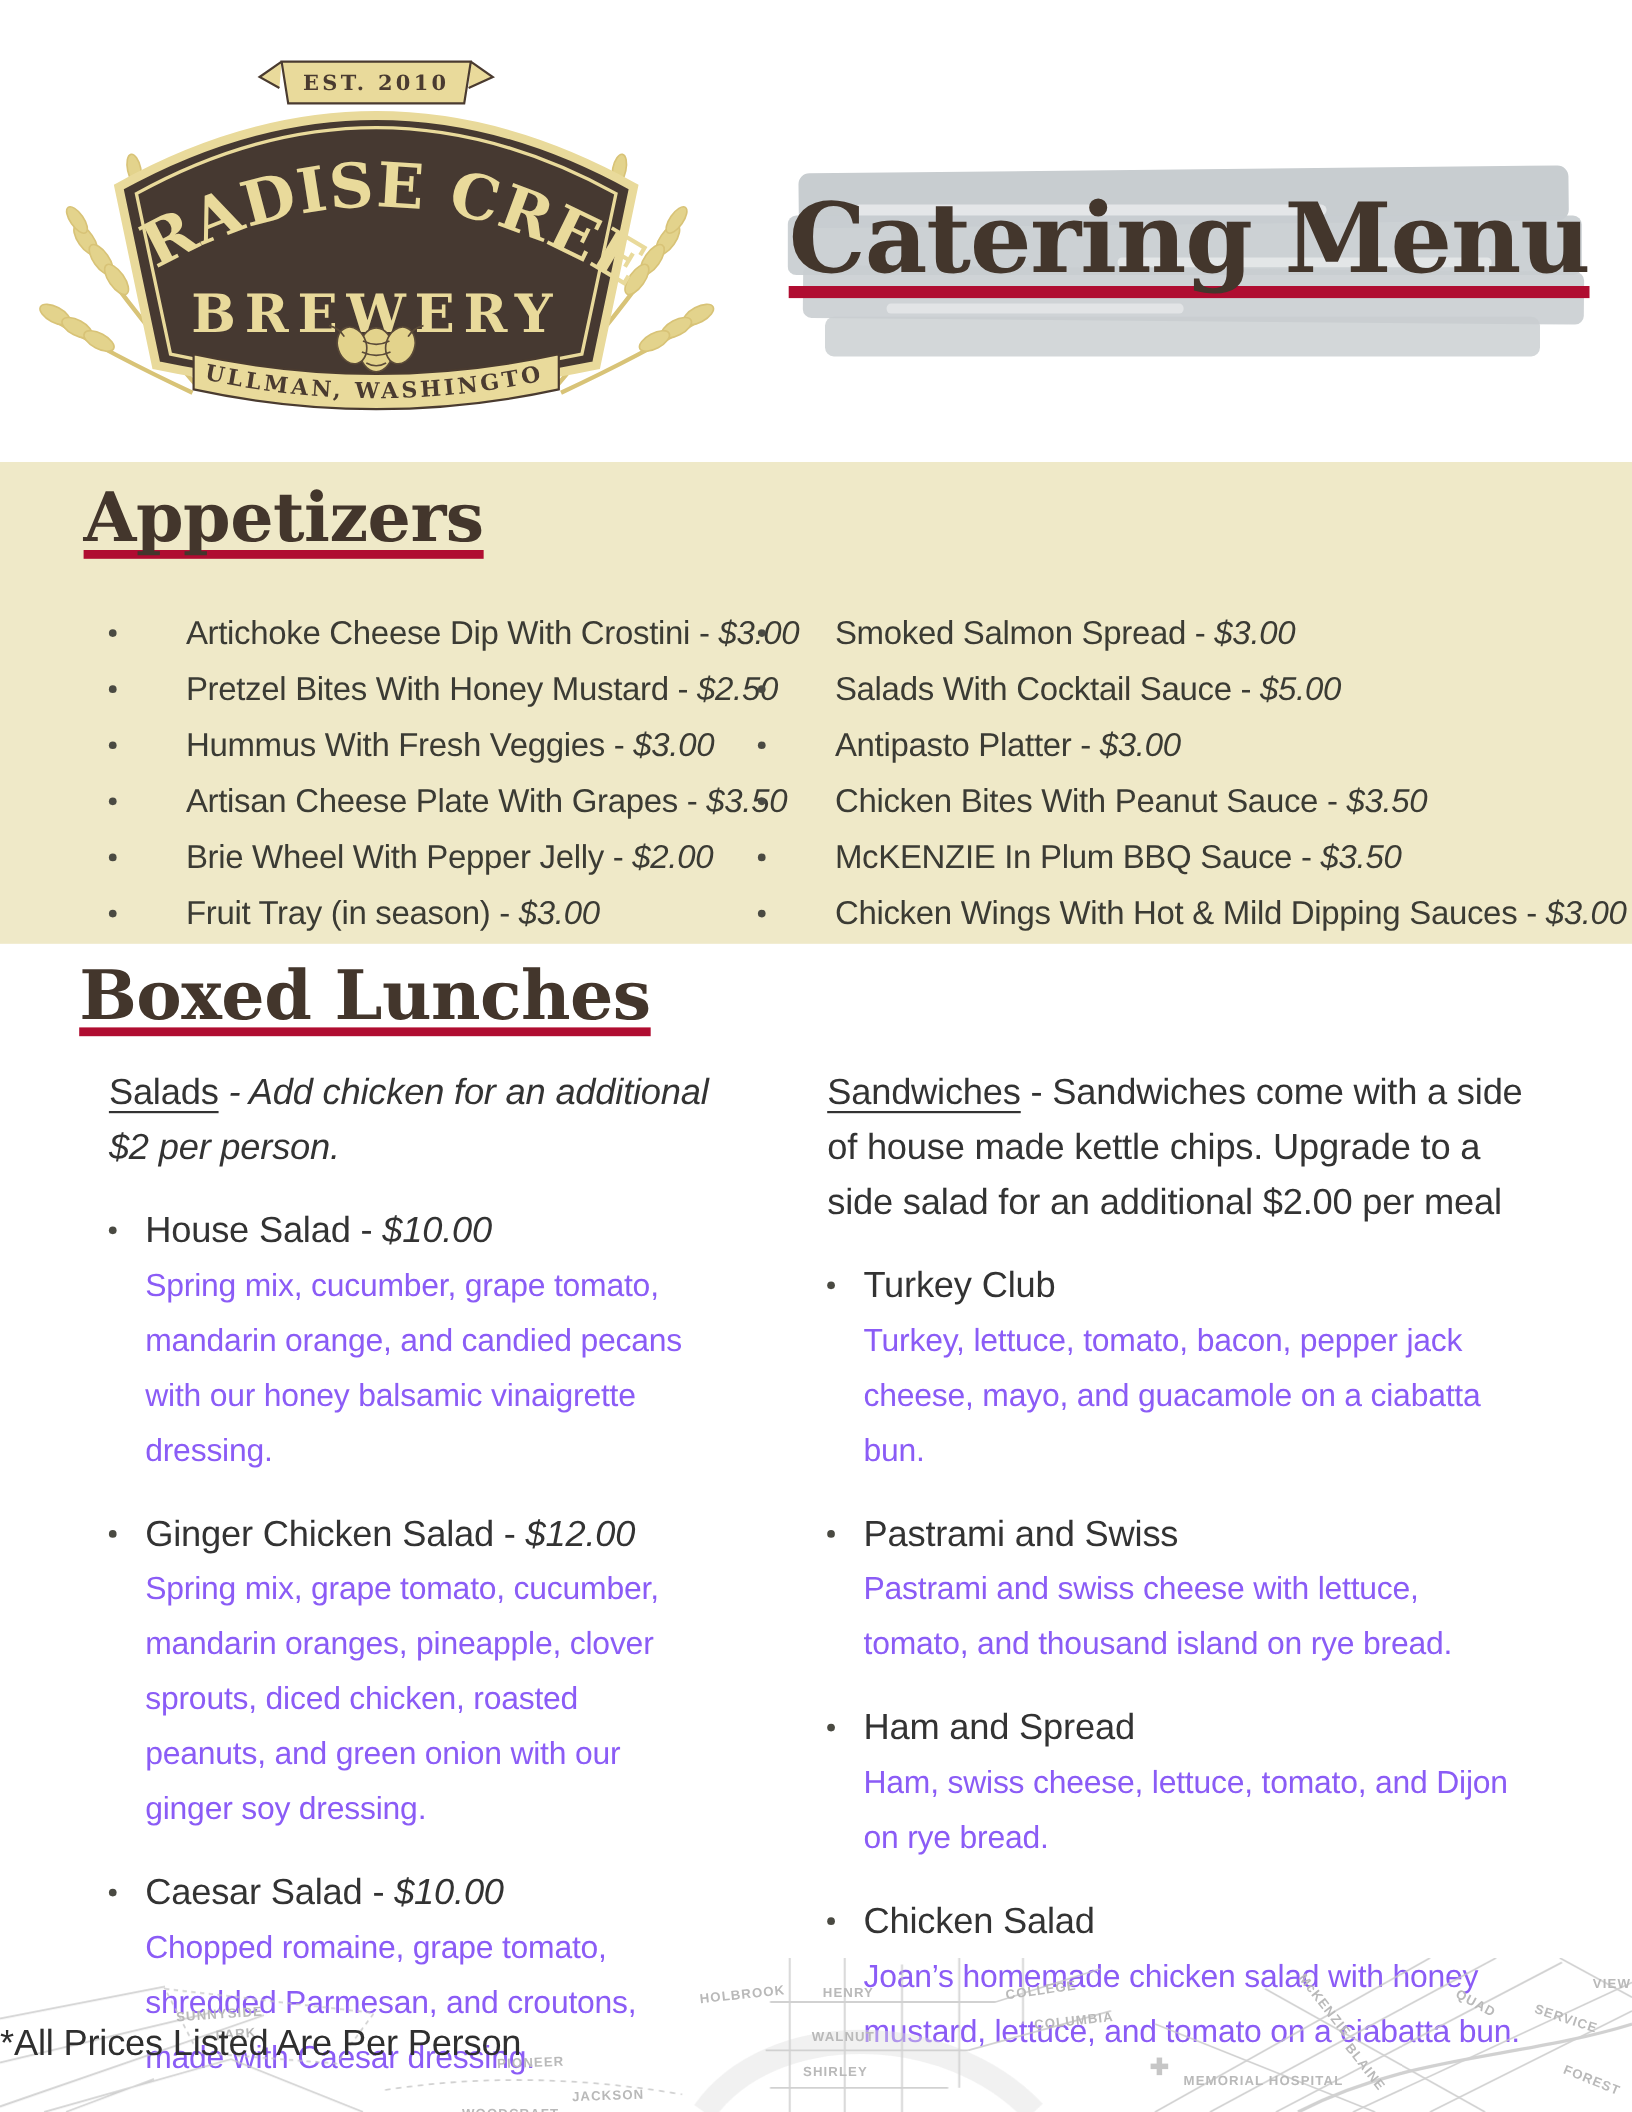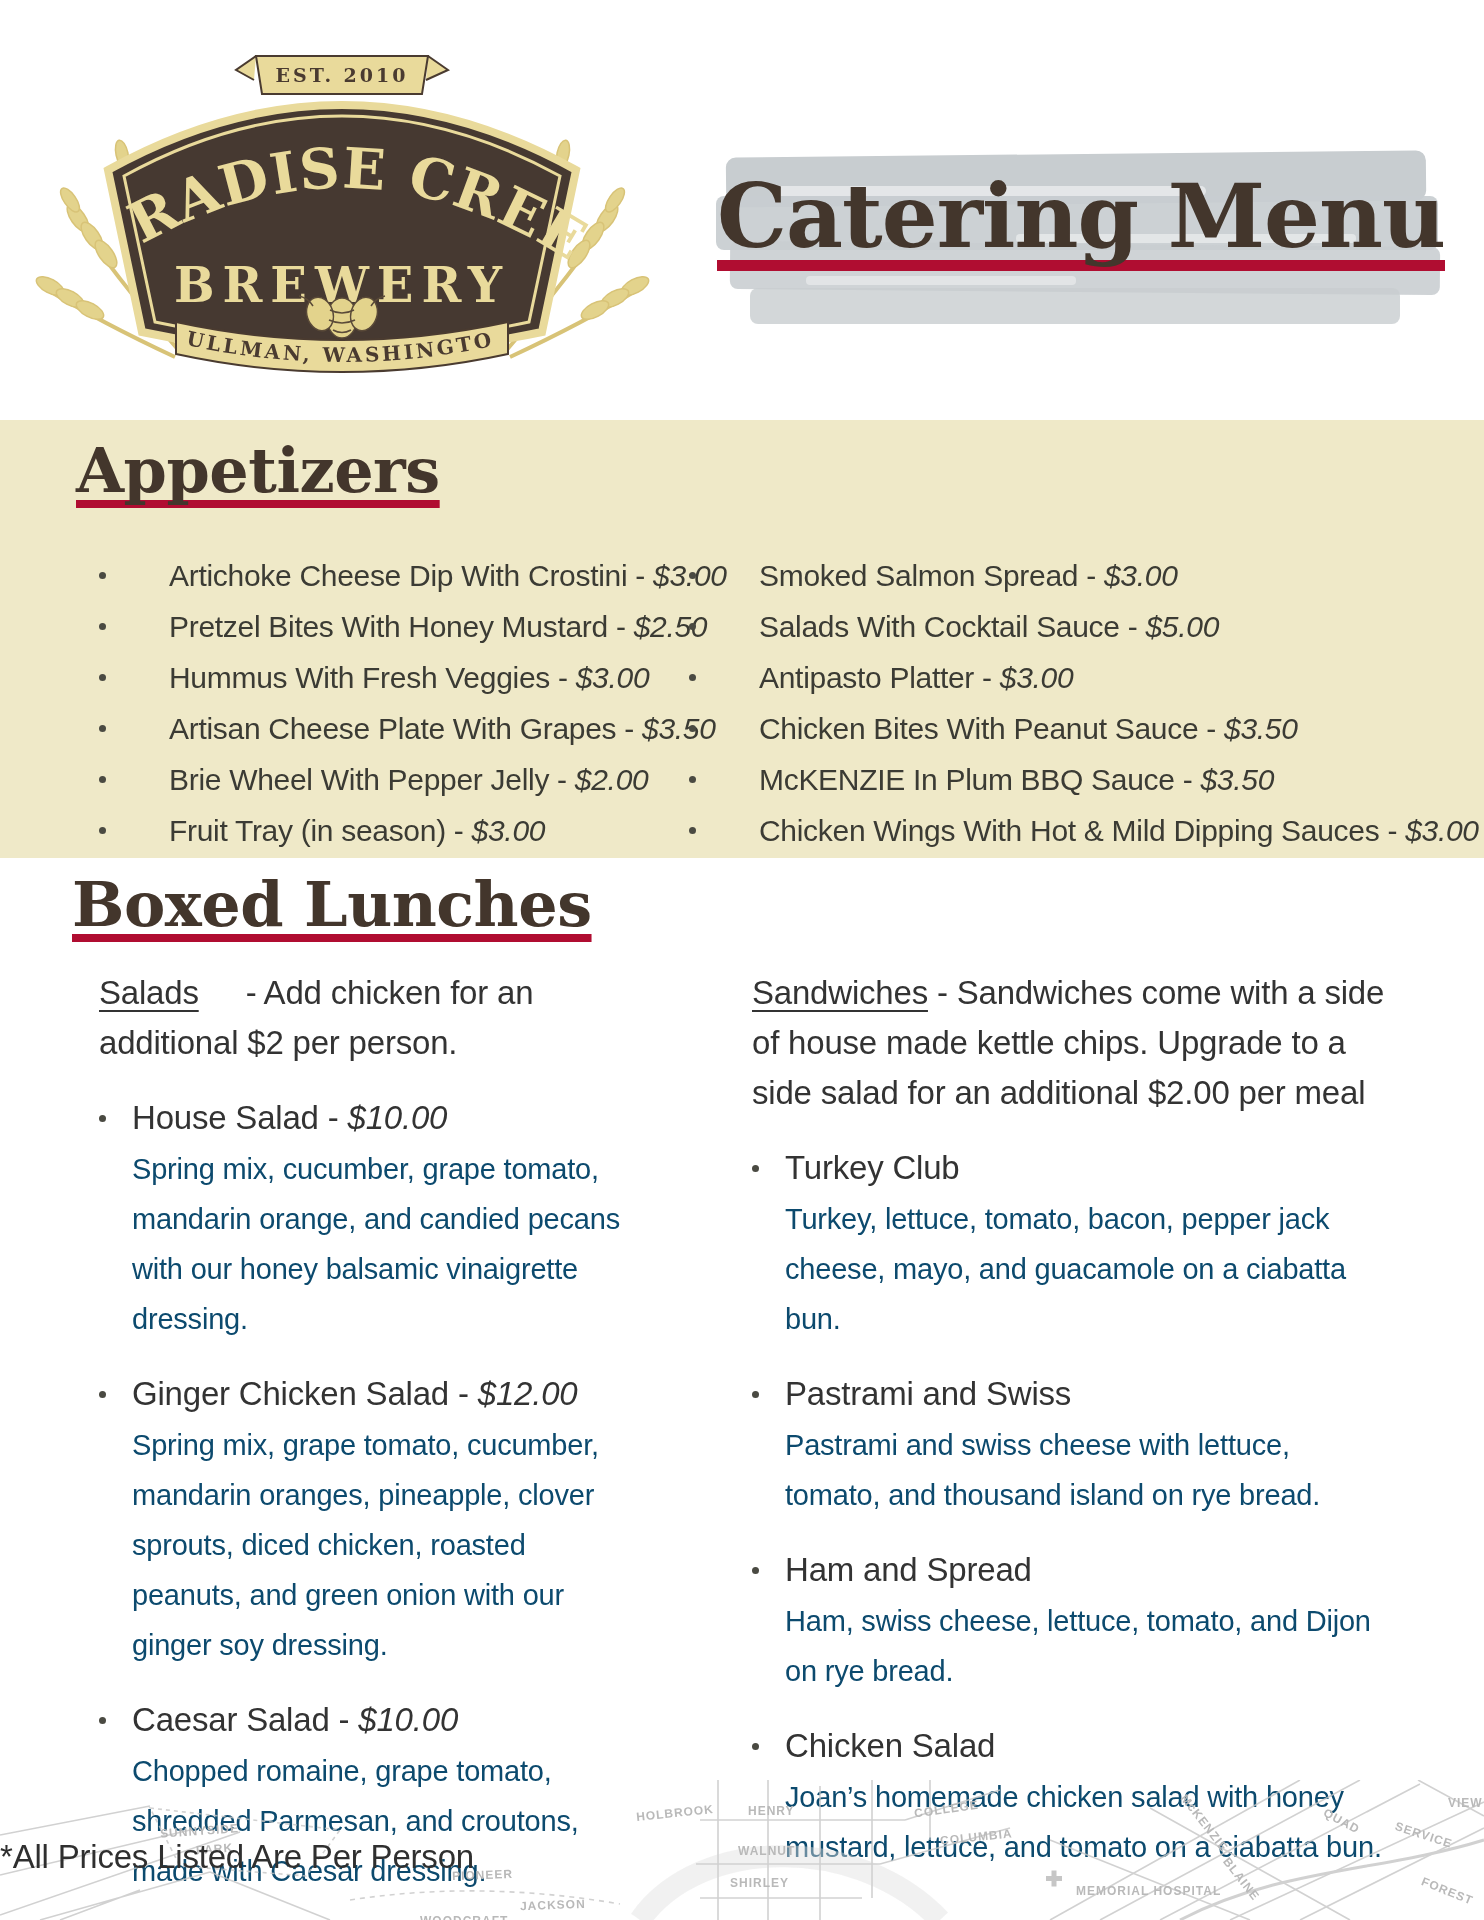--- a/index.html
+++ b/index.html
@@ -46,25 +46,25 @@
   .item-price{font-style:italic;}
 
   
   .boxed-title{position:absolute;left:72px;top:868px;}
   .lunch-col{position:absolute;top:968px;}
   .lunch-col.salads{left:99px;width:580px;}
   .lunch-col.sandwiches{left:752px;width:640px;}
   .col-intro{font-size:33px;line-height:50px;color:#333;letter-spacing:-0.2px;}
   .intro-label{text-decoration:underline;text-decoration-thickness:2px;
     text-underline-offset:6px;text-decoration-skip-ink:none;}
-  .lunch-col.salads .intro-note{margin-left:38px;}
+  .lunch-col.salads .intro-note{font-style:italic;}
   .lunch-item{margin-top:28px;}
   .item-line{display:flex;align-items:center;font-size:33px;line-height:44px;color:#333;letter-spacing:-0.2px;}
   .item-line .bullet{margin-right:26px;}
-  .item-desc{margin:4px 0 0 33px;font-size:29px;line-height:50px;color:#0c4a6e;letter-spacing:-0.2px;}
+  .item-desc{margin:4px 0 0 33px;font-size:29px;line-height:50px;color:#8b5cf6;letter-spacing:-0.2px;}
   .lunch-col.salads .item-desc{width:490px;}
   .lunch-col.sandwiches .item-desc{width:600px;}
 
   
   .map-zone{position:absolute;left:0;bottom:0;width:1484px;height:140px;z-index:0;}
   .map-label{position:absolute;font-size:12px;font-weight:bold;color:var(--maptext);
     letter-spacing:1px;white-space:nowrap;}
   .footnote{position:absolute;left:0;top:1838px;width:1484px;text-align:left;z-index:2;
     font-size:33px;color:#2F2F2F;letter-spacing:-0.2px;}
 

